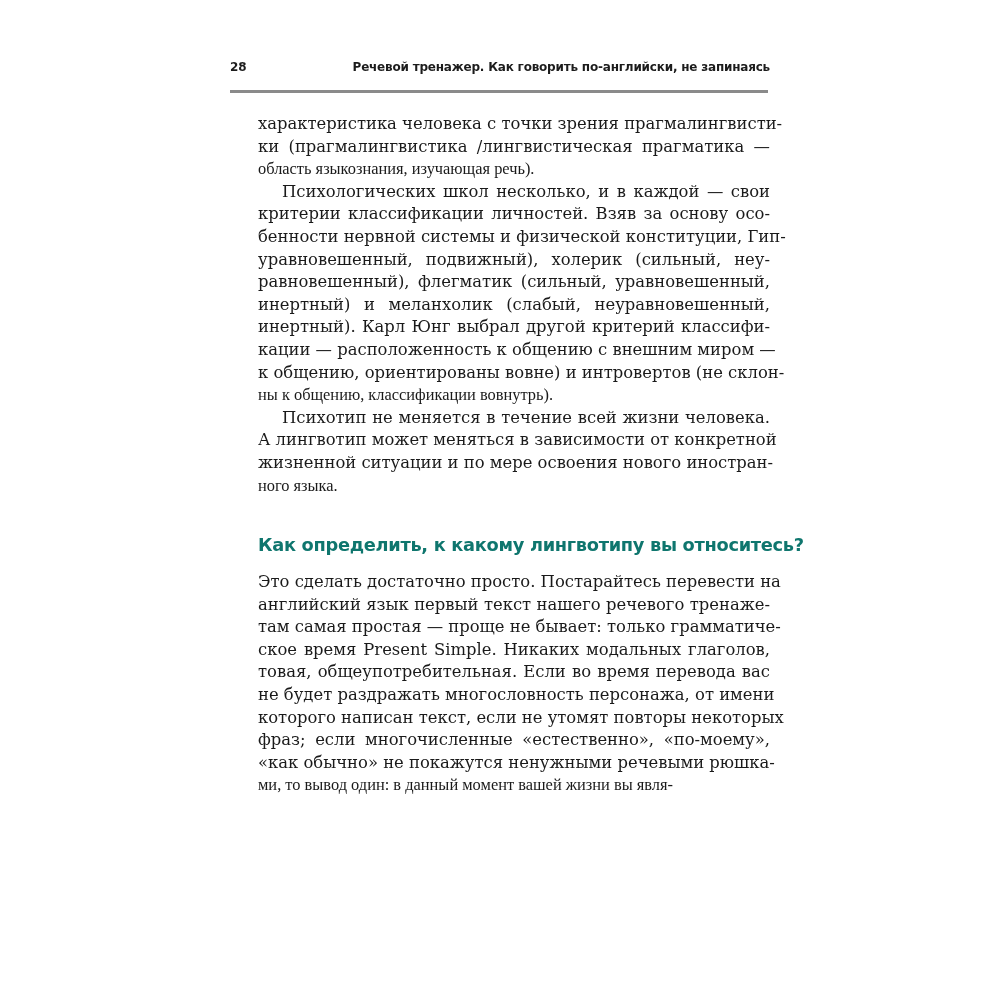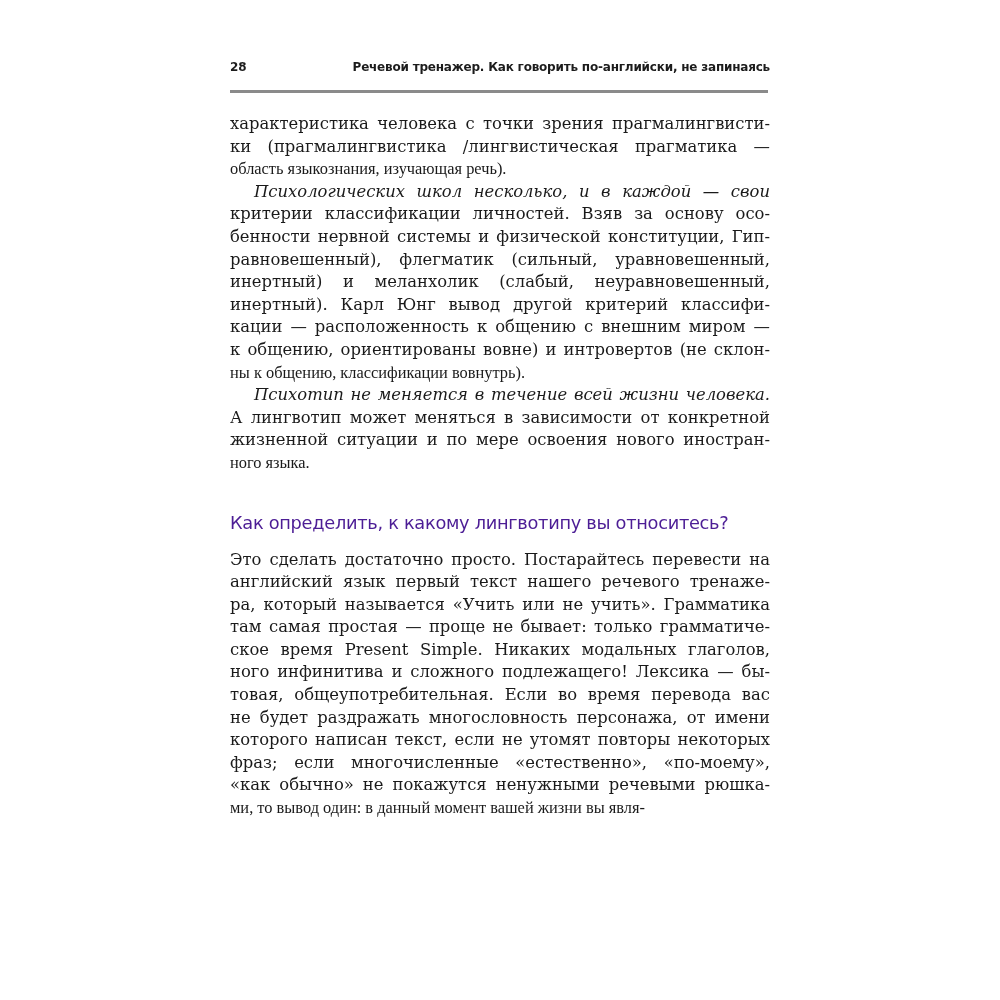--- a/index.html
+++ b/index.html
@@ -2,26 +2,26 @@
 <html><head>
 <meta charset="utf-8">
 <style>
   html, body { margin: 0; padding: 0; background: #ffffff; }
   body { width: 1000px; height: 1000px; position: relative; overflow: hidden; }
   .page { position: absolute; left: 230px; top: 60px; width: 540px; color: #1a1a1a; }
   .running-head { display: flex; align-items: flex-start; height: 30px; font-family: "DejaVu Sans", sans-serif; font-size: 12px; color: #1c1c1c; }
   .page-number { font-weight: bold; width: 80px; }
   .running-title { flex: 1; text-align: right; letter-spacing: -0.2px; font-weight: bold; }
   .rule { height: 3px; background: #8a8a8a; margin-top: 0px; width: 538px; }
-  .body { margin-top: 20px; font-family: "DejaVu Serif", serif; font-size: 16.4px; line-height: 22.6px; color: #1a1a1a; }
+  .body { margin-top: 20px; font-family: "DejaVu Serif", serif; font-size: 16.4px; line-height: 22.6px; color: #1a1a1a; margin-left: 28px; }
   .line { display: block; white-space: nowrap; text-align: justify; text-align-last: justify; height: 22.6px; }
   .line.last { text-align-last: left; font-family: Liberation Serif, serif; }
-  .line.indent { padding-left: 24px; font-style: italic; }
+  .line.indent { padding-left: 24px; }
   .gap { height: 36px; }
-  .heading { font-family: "DejaVu Sans", sans-serif; font-weight: normal; font-size: 17.8px; line-height: 24px; color: #4c1d95; letter-spacing: -0.3px; white-space: nowrap; }
+  .heading { font-family: "DejaVu Sans", sans-serif; font-weight: bold; font-size: 17.8px; line-height: 24px; color: #0f766e; letter-spacing: -0.3px; white-space: nowrap; }
   .gap2 { height: 14px; }
 </style>
 </head>
 <body>
 
 <div class="page">
   <div class="running-head">
     <span class="page-number">28</span>
     <span class="running-title">Речевой тренажер. Как говорить по-английски, не запинаясь</span>
   </div>
@@ -30,43 +30,42 @@
   <div class="body">
     <div id="p0">
         <span class="line">характеристика человека с точки зрения прагмалингвисти-</span>
         <span class="line">ки (прагмалингвистика /лингвистическая прагматика —</span>
         <span class="line last">область языкознания, изучающая речь).</span>
       </div>
     <div id="p1">
         <span class="line indent">Психологических школ несколько, и в каждой — свои</span>
         <span class="line">критерии классификации личностей. Взяв за основу осо-</span>
         <span class="line">бенности нервной системы и физической конституции, Гип-</span>
+        <span class="line">уравновешенный, подвижный), холерик (сильный, неу-</span>
         <span class="line">равновешенный), флегматик (сильный, уравновешенный,</span>
         <span class="line">инертный) и меланхолик (слабый, неуравновешенный,</span>
-        <span class="line">инертный). Карл Юнг вывод другой критерий классифи-</span>
+        <span class="line">инертный). Карл Юнг выбрал другой критерий классифи-</span>
         <span class="line">кации — расположенность к общению с внешним миром —</span>
         <span class="line">к общению, ориентированы вовне) и интровертов (не склон-</span>
         <span class="line last">ны к общению, классификации вовнутрь).</span>
       </div>
     <div id="p2">
         <span class="line indent">Психотип не меняется в течение всей жизни человека.</span>
         <span class="line">А лингвотип может меняться в зависимости от конкретной</span>
         <span class="line">жизненной ситуации и по мере освоения нового иностран-</span>
         <span class="line last">ного языка.</span>
       </div>
     <div class="gap"></div>
     <div class="heading">Как определить, к какому лингвотипу вы относитесь?</div>
     <div class="gap2"></div>
     <div id="p3">
         <span class="line">Это сделать достаточно просто. Постарайтесь перевести на</span>
         <span class="line">английский язык первый текст нашего речевого тренаже-</span>
-        <span class="line">ра, который называется «Учить или не учить». Грамматика</span>
         <span class="line">там самая простая — проще не бывает: только грамматиче-</span>
         <span class="line">ское время Present Simple. Никаких модальных глаголов,</span>
-        <span class="line">ного инфинитива и сложного подлежащего! Лексика — бы-</span>
         <span class="line">товая, общеупотребительная. Если во время перевода вас</span>
         <span class="line">не будет раздражать многословность персонажа, от имени</span>
         <span class="line">которого написан текст, если не утомят повторы некоторых</span>
         <span class="line">фраз; если многочисленные «естественно», «по-моему»,</span>
         <span class="line">«как обычно» не покажутся ненужными речевыми рюшка-</span>
         <span class="line last">ми, то вывод один: в данный момент вашей жизни вы явля-</span>
       </div>
   </div>
 </div>
 

